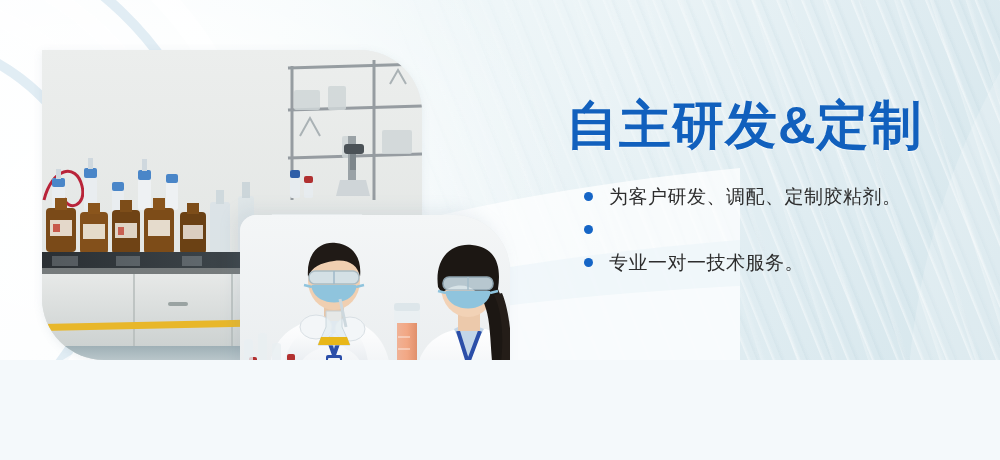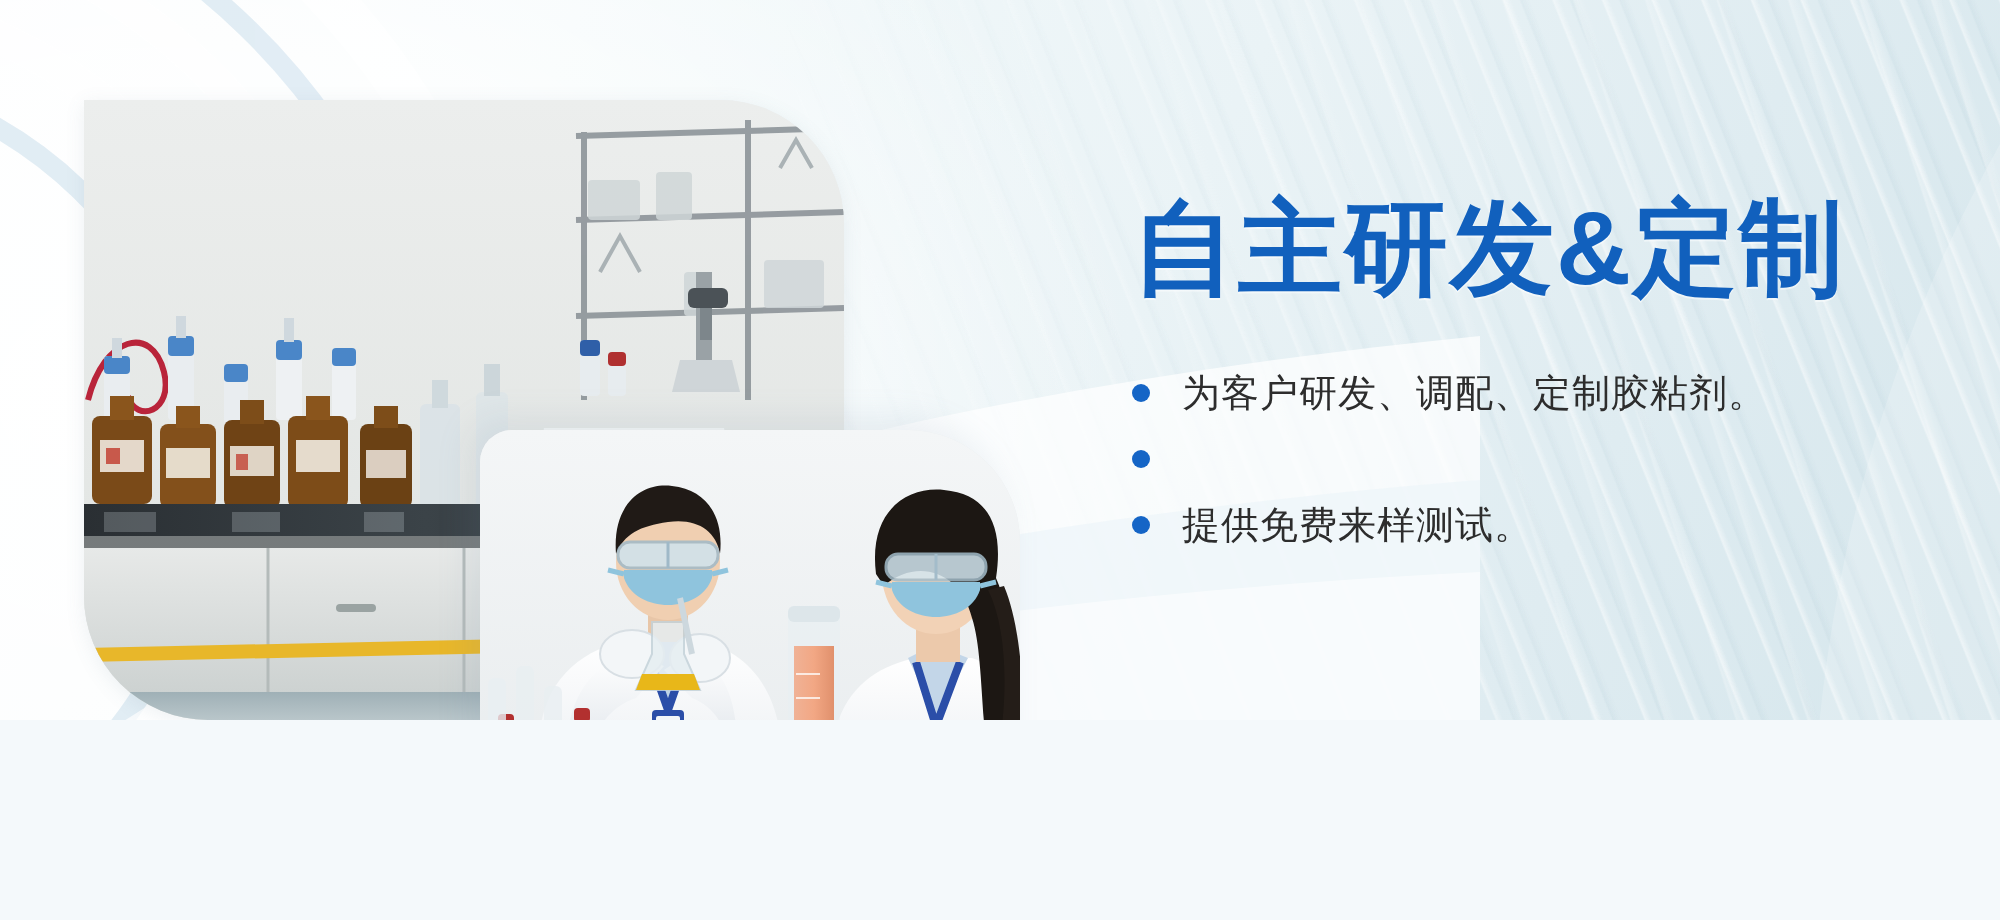--- a/index.html
+++ b/index.html
@@ -92,21 +92,21 @@
   .headline {
     font-size: 52px;
     line-height: 62px;
     font-weight: bold;
     color: #1160bd;
     letter-spacing: 1px;
     white-space: nowrap;
     margin: 0 0 24px 0;
     text-shadow: 0 1px 0 rgba(255,255,255,0.5);
   }
-  .bullets { list-style: none; margin: 0; padding: 0; }
+  .bullets { list-style: none; margin: 18px; padding: 0; }
   .bullet-row {
     display: flex;
     align-items: center;
     height: 33px;
   }
   .bullet-dot {
     width: 9px; height: 9px;
     border-radius: 50%;
     background: #1565c6;
     margin-right: 16px;
@@ -464,18 +464,18 @@
     <ul class="bullets">
       <li class="bullet-row">
         <span class="bullet-dot"></span>
         <span class="bullet-text">为客户研发、调配、定制胶粘剂。</span>
       </li>
       <li class="bullet-row">
         <span class="bullet-dot"></span>
       </li>
       <li class="bullet-row">
         <span class="bullet-dot"></span>
-        <span class="bullet-text">提供免费来样测试。</span>
+        <span class="bullet-text">专业一对一技术服务。</span>
       </li>
     </ul>
   </div>
 
 </div>
 
 </body></html>

